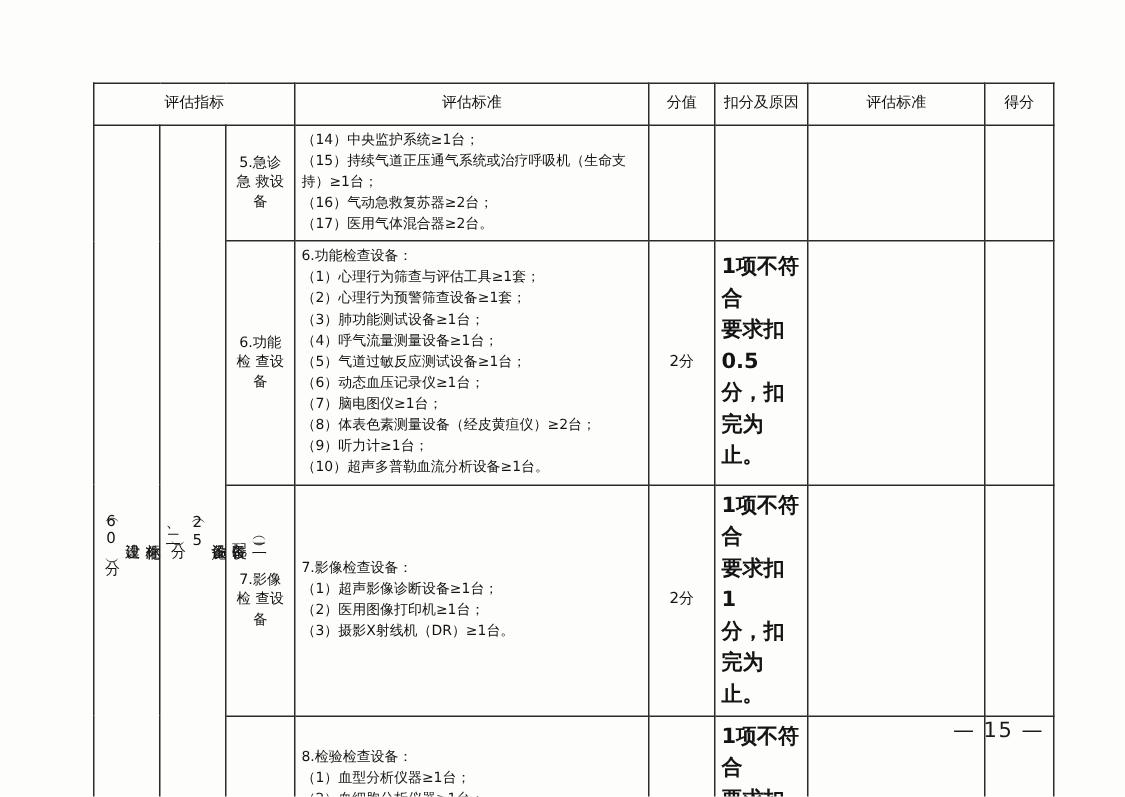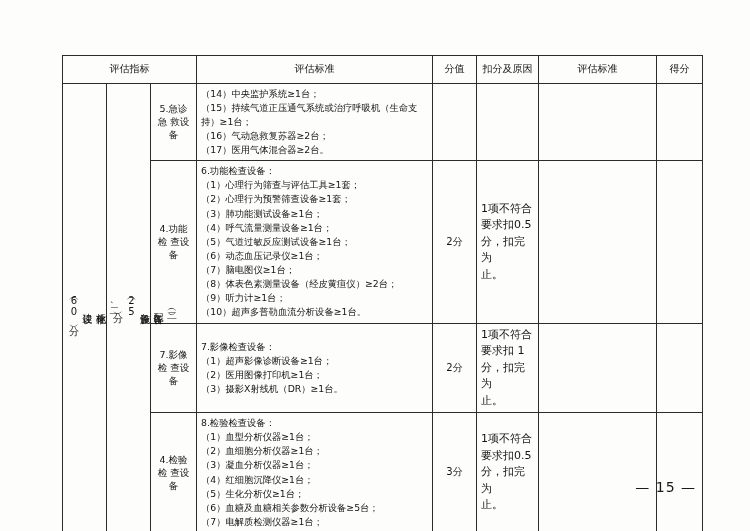--- a/index.html
+++ b/index.html
@@ -82,24 +82,25 @@
     white-space: pre-line;
   }
   .score-cell {
     text-align: center;
     vertical-align: middle;
     font-size: 10px;
   }
   .rule-cell {
     text-align: left;
     vertical-align: middle;
-    font-size: 11px;
+    font-size: 14px;
     line-height: 1.5;
     padding: 4px 5px;
     white-space: pre-line;
+    font-weight: bold;
   }
   .blank-cell { }
   .page-number {
     position: absolute;
     right: 54px;
     bottom: 36px;
     font-size: 14px;
     letter-spacing: 1px;
     color: #1a1a1a;
   }
@@ -145,21 +146,21 @@
         <td class="crit-cell">（14）中央监护系统≥1台；
 （15）持续气道正压通气系统或治疗呼吸机（生命支持）≥1台；
 （16）气动急救复苏器≥2台；
 （17）医用气体混合器≥2台。</td>
         <td class="score-cell"></td>
         <td class="rule-cell"></td>
         <td class="blank-cell"></td>
         <td class="blank-cell"></td>
       </tr>
       <tr>
-        <td class="narrow-cell">4.功能检
+        <td class="narrow-cell">6.功能检
 查设备</td>
         <td class="crit-cell">6.功能检查设备：
 （1）心理行为筛查与评估工具≥1套；
 （2）心理行为预警筛查设备≥1套；
 （3）肺功能测试设备≥1台；
 （4）呼气流量测量设备≥1台；
 （5）气道过敏反应测试设备≥1台；
 （6）动态血压记录仪≥1台；
 （7）脑电图仪≥1台；
 （8）体表色素测量设备（经皮黄疸仪）≥2台；

